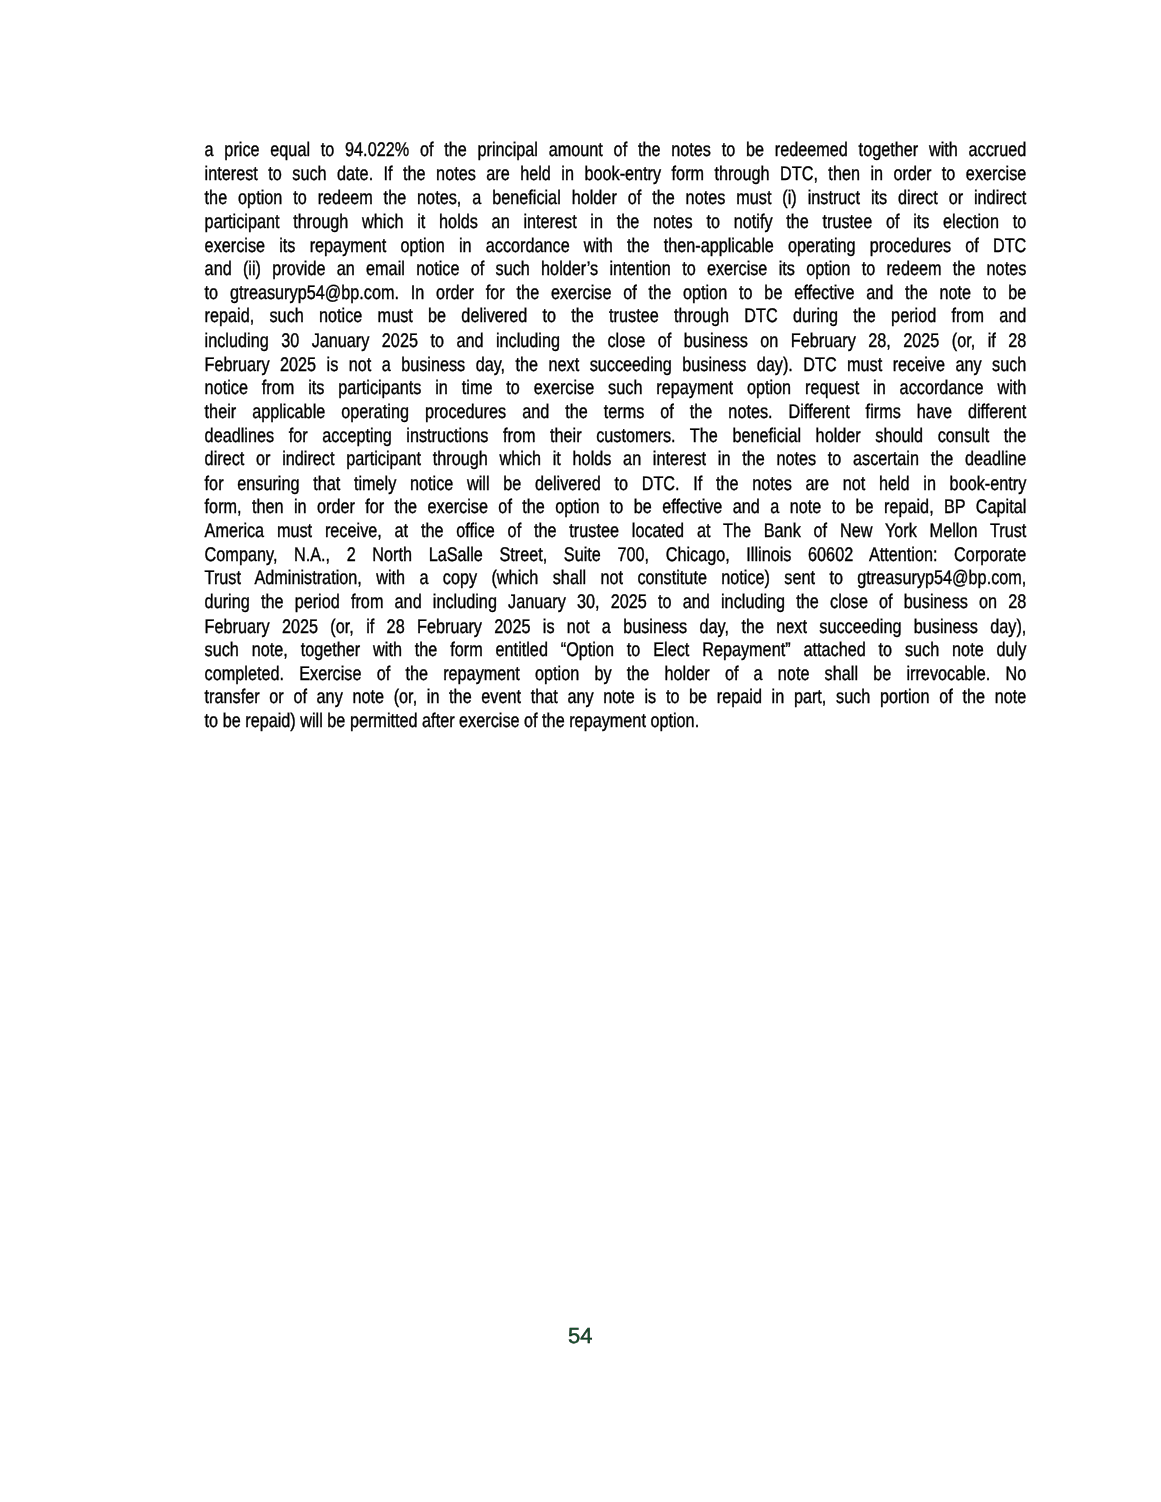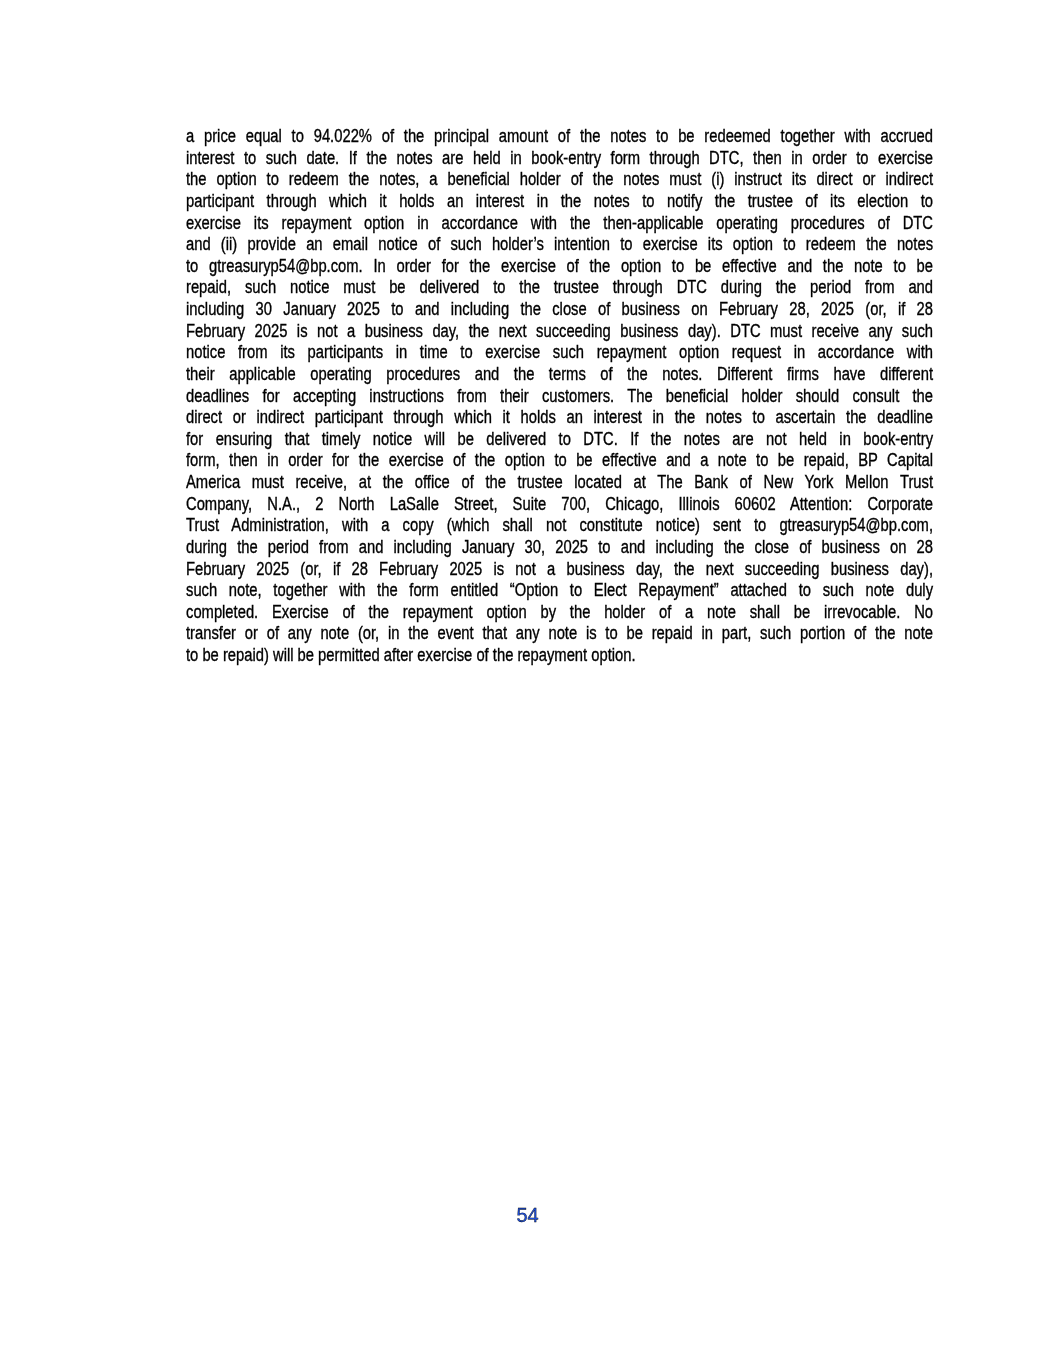--- a/index.html
+++ b/index.html
@@ -39,21 +39,21 @@
     text-align-last: left;
   }
   .page-number {
     position: absolute;
     left: 0;
     top: 1203px;
     width: 1055px;
     text-align: center;
     font-size: 20px;
     line-height: 24px;
-    color: #1d4ed8;
+    color: #14532d;
     -webkit-text-stroke: 0.35px #000000;
   }
 </style>
 </head>
 <body>
 
 <div class="page">
   <div class="text-block">
       <div class="line">a price equal to 94.022% of the principal amount of the notes to be redeemed together with accrued</div>
       <div class="line">interest to such date. If the notes are held in book-entry form through DTC, then in order to exercise</div>

